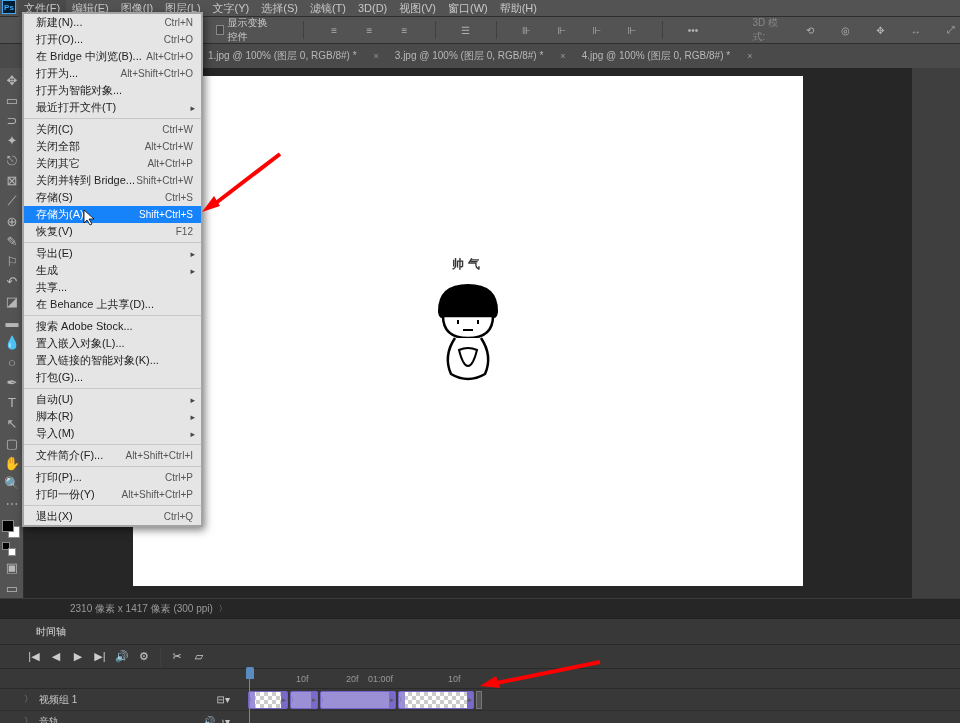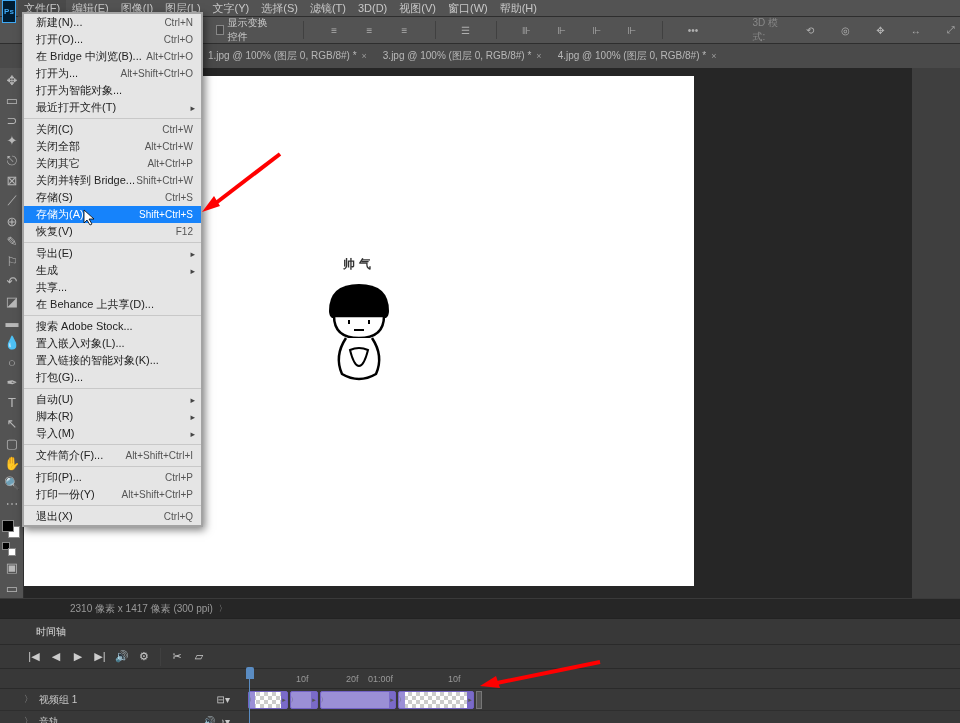--- a/index.html
+++ b/index.html
@@ -1,44 +1,44 @@
 <!DOCTYPE html>
 <html><head>
   <meta charset="utf-8">
   <style>
     * { margin: 0; padding: 0; box-sizing: border-box; }
     body { font-family: "Microsoft YaHei", sans-serif; font-size: 11px; color: #c8c8c8; background: #535353; width: 960px; height: 723px; overflow: hidden; position: relative; }
     
     .menubar { height: 16px; background: #535353; display: flex; align-items: center; padding-left: 18px; font-size: 11px; color: #c8c8c8; }
     .menubar-item { padding: 1px 6px; cursor: pointer; }
     .menubar-item.active { background: #4a4a4a; }
-    .ps-logo { position: absolute; left: 2px; top: 0; width: 14px; height: 23px; background: #001d33; color: #3fa9f5; font-size: 8px; font-weight: bold; display: flex; align-items: center; justify-content: center; border: 1px solid #3fa9f5; }
+    .ps-logo { position: absolute; left: 2px; top: 0; width: 14px; height: 14px; background: #001d33; color: #3fa9f5; font-size: 8px; font-weight: bold; display: flex; align-items: center; justify-content: center; border: 1px solid #3fa9f5; }
     
     .toolbar-row { height: 28px; background: #535353; border-top: 1px solid #2e2e2e; border-bottom: 1px solid #2e2e2e; display: flex; align-items: center; padding-left: 34px; gap: 17px; font-size: 10px; }
     .tool-icon { width: 22px; height: 22px; display: flex; align-items: center; justify-content: center; color: #b0b0b0; }
     .tool-sep { width: 1px; height: 18px; background: #404040; margin: 0 4px; }
     .checkbox-label { display: flex; align-items: center; gap: 3px; margin: 0 6px; }
     .cb { width: 10px; height: 10px; border: 1px solid #888; background: #454545; }
     
     .tabs-row { height: 24px; background: #4a4a4a; display: flex; align-items: center; padding-left: 200px; font-size: 10px; }
-    .tab { padding: 3px 8px; color: #b8b8b8; display: flex; align-items: center; gap: 5px; }
+    .tab { padding: 3px 8px; color: #b8b8b8; display: flex; align-items: center; gap: 17px; }
     .tab-close { font-size: 9px; color: #999; }
     
     .main-area { display: flex; height: 530px; }
     .tools-col { width: 24px; background: #535353; display: flex; flex-direction: column; padding-top: 2px; border-right: 1px solid #2e2e2e; }
     .tool-btn { width: 24px; height: 22px; display: flex; align-items: center; justify-content: center; color: #b8b8b8; font-size: 13px; }
     .color-swatches { margin-top: 6px; padding-left: 2px; }
     .fg-bg { position: relative; width: 18px; height: 18px; }
     .fg-sw { position: absolute; width: 12px; height: 12px; background: #000; border: 1px solid #888; top: 0; left: 0; z-index: 2; }
     .bg-sw { position: absolute; width: 12px; height: 12px; background: #fff; border: 1px solid #888; bottom: 0; right: 0; }
     .mini-sw { position: relative; width: 12px; height: 12px; margin-top: 4px; }
     .mini-fg { position:absolute; width:8px; height:8px; background:#000; border:1px solid #888; top:0; left:0;}
     .mini-bg { position:absolute; width:8px; height:8px; background:#fff; border:1px solid #888; bottom:-2px; right:-2px;}
     
-    .canvas-area { flex: 1; background: #262626; display: flex; align-items: flex-start; padding-top: 8px; position: relative; }
+    .canvas-area { flex: 1; background: #262626; display: flex; align-items: flex-start; justify-content: center; padding-top: 8px; position: relative; }
     .canvas { width: 670px; height: 510px; background: #fff; position: relative; }
     .shuaiqi { position: absolute; top: 180px; left: 50%; transform: translateX(-50%); font-size: 12px; color: #333; font-weight: bold; letter-spacing: 4px;}
     .character { position: absolute; top: 200px; left: 50%; transform: translateX(-50%); }
     
     .right-edge { width: 48px; background: #3f3f3f; }
     
     .statusbar { height: 20px; background: #262626; display: flex; align-items: center; padding-left: 70px; font-size: 10px; color: #999; border-top: 1px solid #3a3a3a; }
     
     .timeline-panel { height: 105px; background: #383838; border-top: 1px solid #222; }
     .timeline-tabs { height: 26px; background: #383838; display: flex; align-items: center; padding-left: 28px; font-size: 10px; border-bottom: 1px solid #2a2a2a; }

